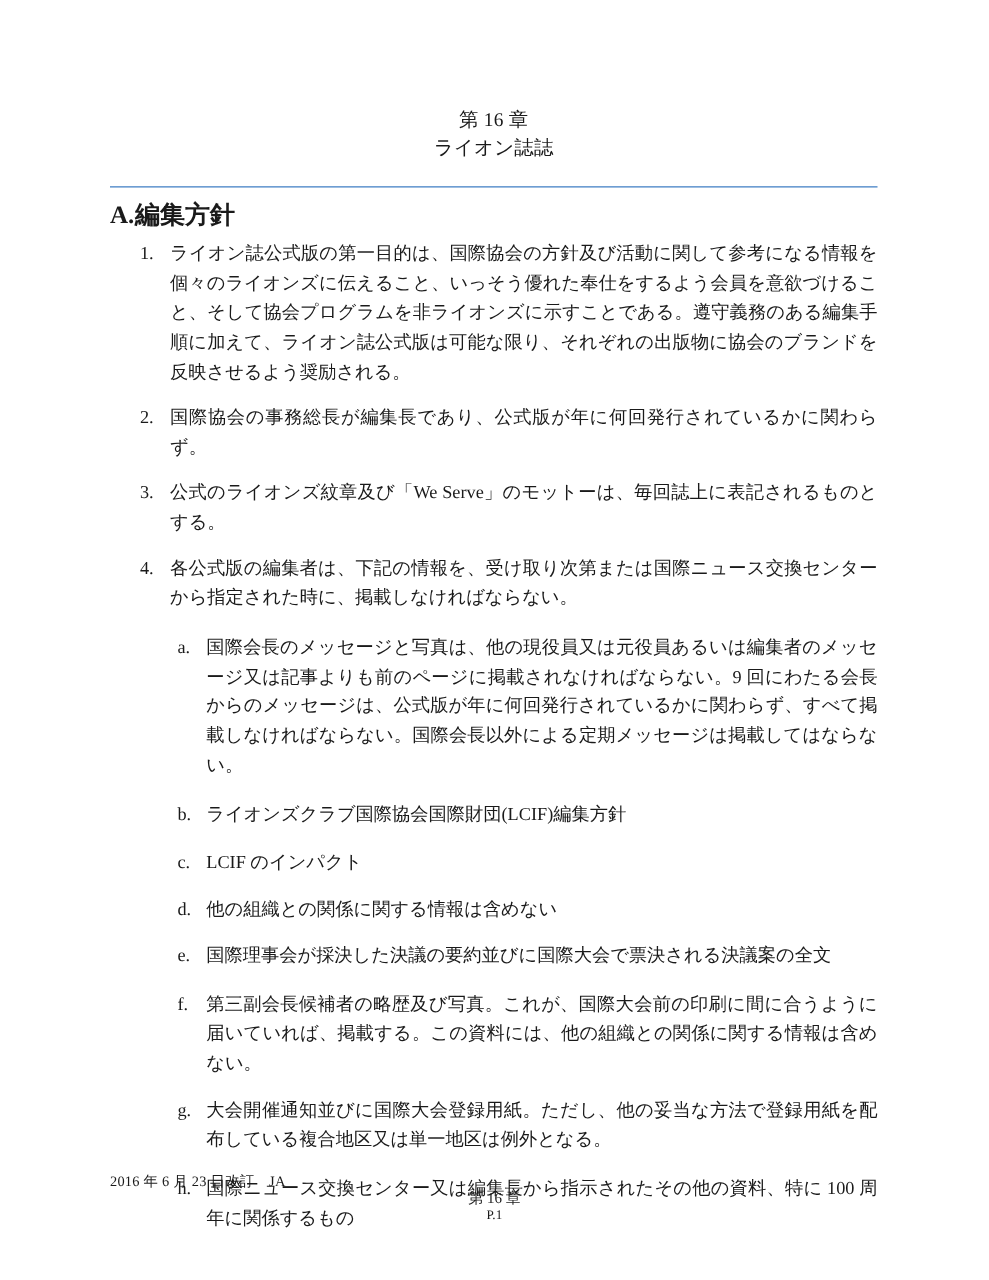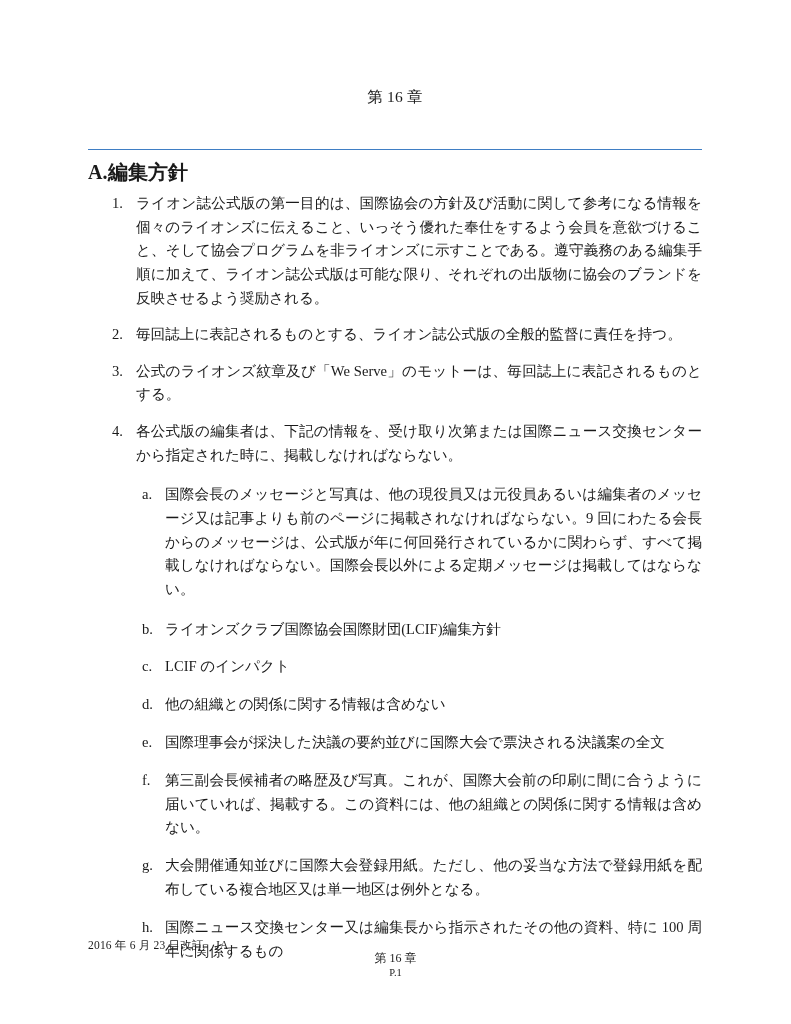--- a/index.html
+++ b/index.html
@@ -141,38 +141,39 @@
   .footer-center .line { display: block; }
   .footer-center .page-num { font-size: 10.5px; }
 </style>
 </head>
 <body>
 
 <div class="page">
 
   <div class="doc-title">
     <span class="line">第 16 章</span>
+    <span class="line">ライオン誌誌</span>
   </div>
 
   <hr class="title-rule" style="border-top-color: rgb(63, 126, 196);">
 
   <div class="section-heading">
     <span class="marker">A.</span><span>編集方針</span>
   </div>
 
   <div class="level1" style="top:192px;">
 
     <div class="item">
       <span class="marker">1.</span>
       <span class="body">ライオン誌公式版の第一目的は、国際協会の方針及び活動に関して参考になる情報を個々のライオンズに伝えること、いっそう優れた奉仕をするよう会員を意欲づけること、そして協会プログラムを非ライオンズに示すことである。遵守義務のある編集手順に加えて、ライオン誌公式版は可能な限り、それぞれの出版物に協会のブランドを反映させるよう奨励される。</span>
     </div>
 
     <div class="item" style="margin-top:8px;">
       <span class="marker">2.</span>
-      <span class="body">毎回誌上に表記されるものとする、ライオン誌公式版の全般的監督に責任を持つ。</span>
+      <span class="body">国際協会の事務総長が編集長であり、公式版が年に何回発行されているかに関わらず。</span>
     </div>
 
     <div class="item" style="margin-top:9px;">
       <span class="marker">3.</span>
       <span class="body">公式のライオンズ紋章及び「We Serve」のモットーは、毎回誌上に表記されるものとする。</span>
     </div>
 
     <div class="item" style="margin-top:9px;margin-bottom:0;">
       <span class="marker">4.</span>
       <span class="body">各公式版の編集者は、下記の情報を、受け取り次第または国際ニュース交換センターから指定された時に、掲載しなければならない。</span>

